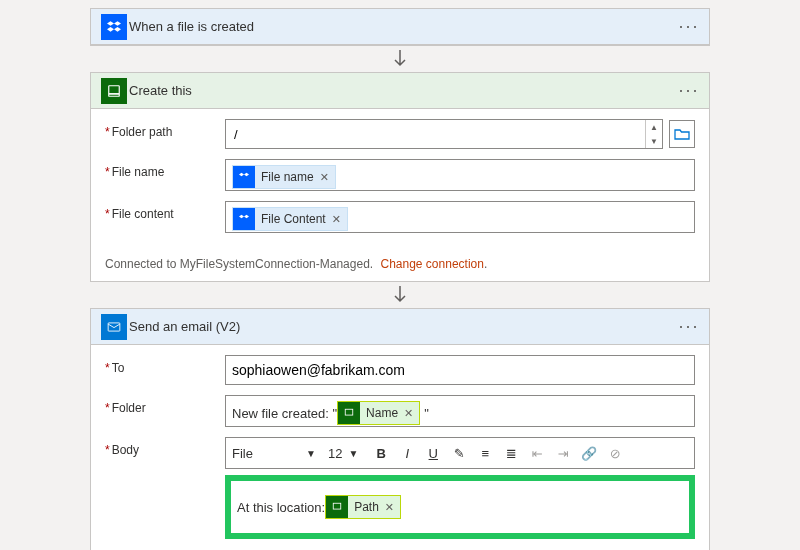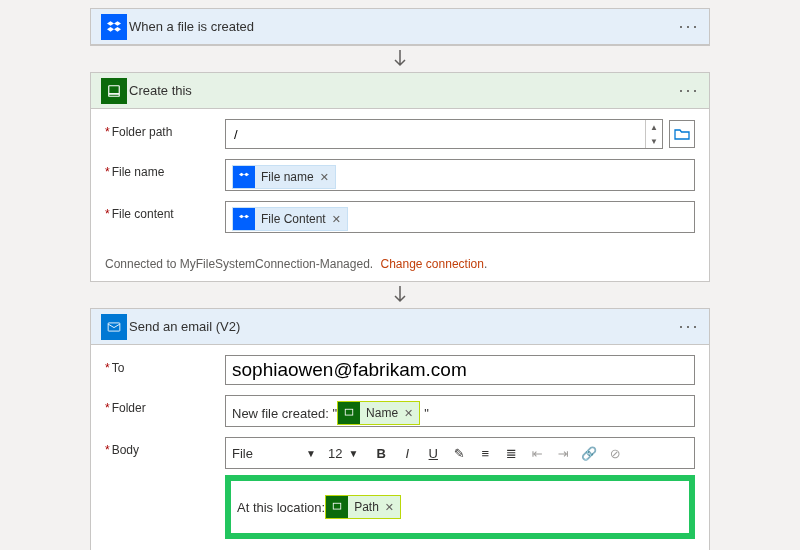--- a/index.html
+++ b/index.html
@@ -15,21 +15,21 @@
 .ico-outlook{background:#0078d4}
 .title{flex:1;font-size:13px}
 .menu-dots{font-size:18px;color:#605e5c;cursor:pointer;letter-spacing:1px}
 .body{padding:10px 14px 8px 14px}
 .row{display:flex;align-items:flex-start;margin-bottom:10px}
 .lbl{width:120px;padding-top:6px;font-size:12px}
 .req{color:#a80000;margin-right:2px}
 .fld{flex:1}
 .inp{width:100%;border:1px solid #8a8886;height:30px;display:flex;align-items:center;padding:0 6px;background:#fff;font-size:13px}
 .inp-tall{min-height:32px;flex-wrap:wrap;padding:3px 6px}
-.inp input{border:none;outline:none;flex:1;font-size:19px;font-family:inherit}
+.inp input{border:none;outline:none;flex:1;font-size:14px;font-family:inherit}
 .stepper{display:flex;flex-direction:column;margin-left:auto;border-left:1px solid #c8c6c4}
 .stepper span{width:16px;height:14px;display:flex;align-items:center;justify-content:center;font-size:8px;color:#605e5c;cursor:pointer}
 .folder-btn{width:26px;height:28px;border:1px solid #8a8886;margin-left:6px;display:flex;align-items:center;justify-content:center;color:#0078d4;cursor:pointer}
 .token{display:inline-flex;align-items:center;background:#deecf9;border:1px solid #c7e0f4;height:24px;font-size:12px;margin:2px 4px 2px 0}
 .token .tk-ico{width:22px;height:22px;background:#0061ff;display:flex;align-items:center;justify-content:center;color:#fff;font-size:10px;margin-right:6px}
 .token-green{background:#dff6dd;border-color:#bad80a}
 .token-green .tk-ico{background:#0b6a0b}
 .token .tk-x{margin:0 6px;color:#605e5c;cursor:pointer;font-size:11px}
 .footer{font-size:12px;color:#605e5c;padding:6px 14px 10px 14px}
 .footer a{color:#c2410c;text-decoration:none;margin-left:4px}

